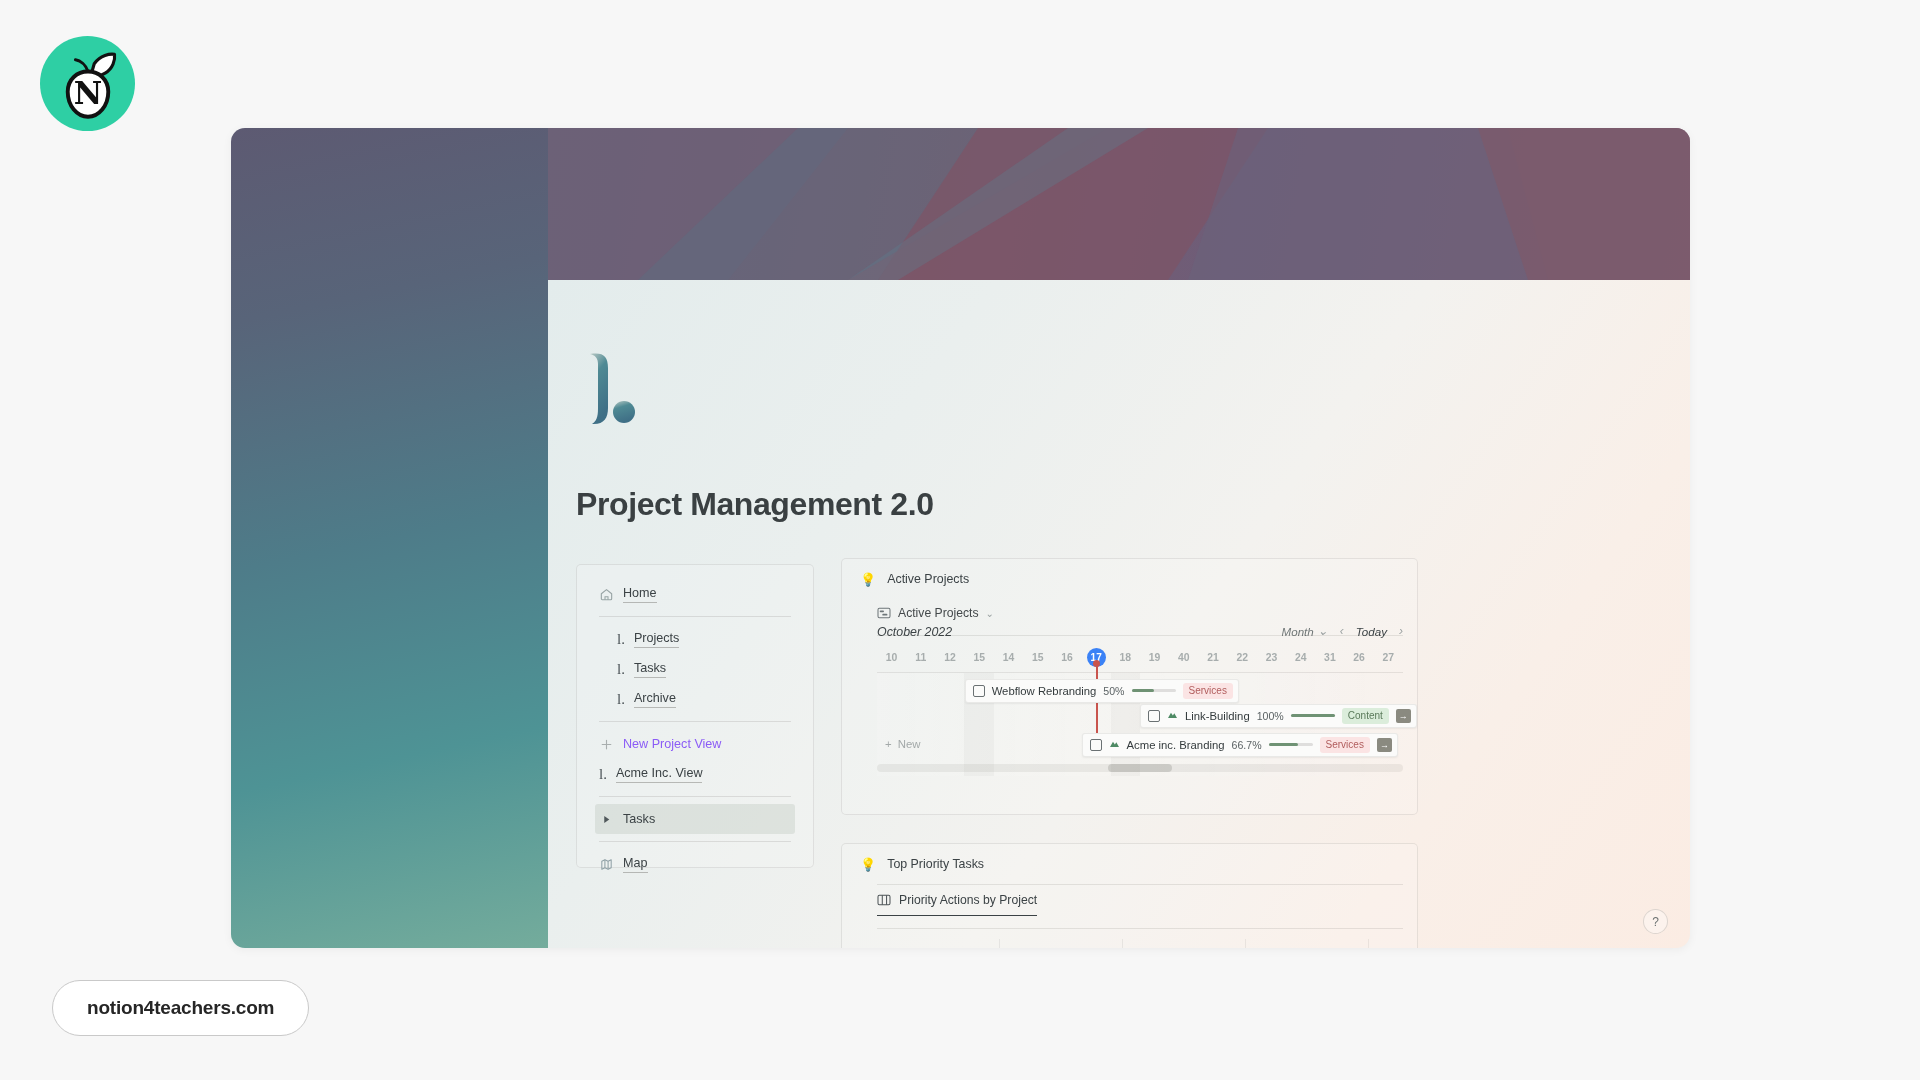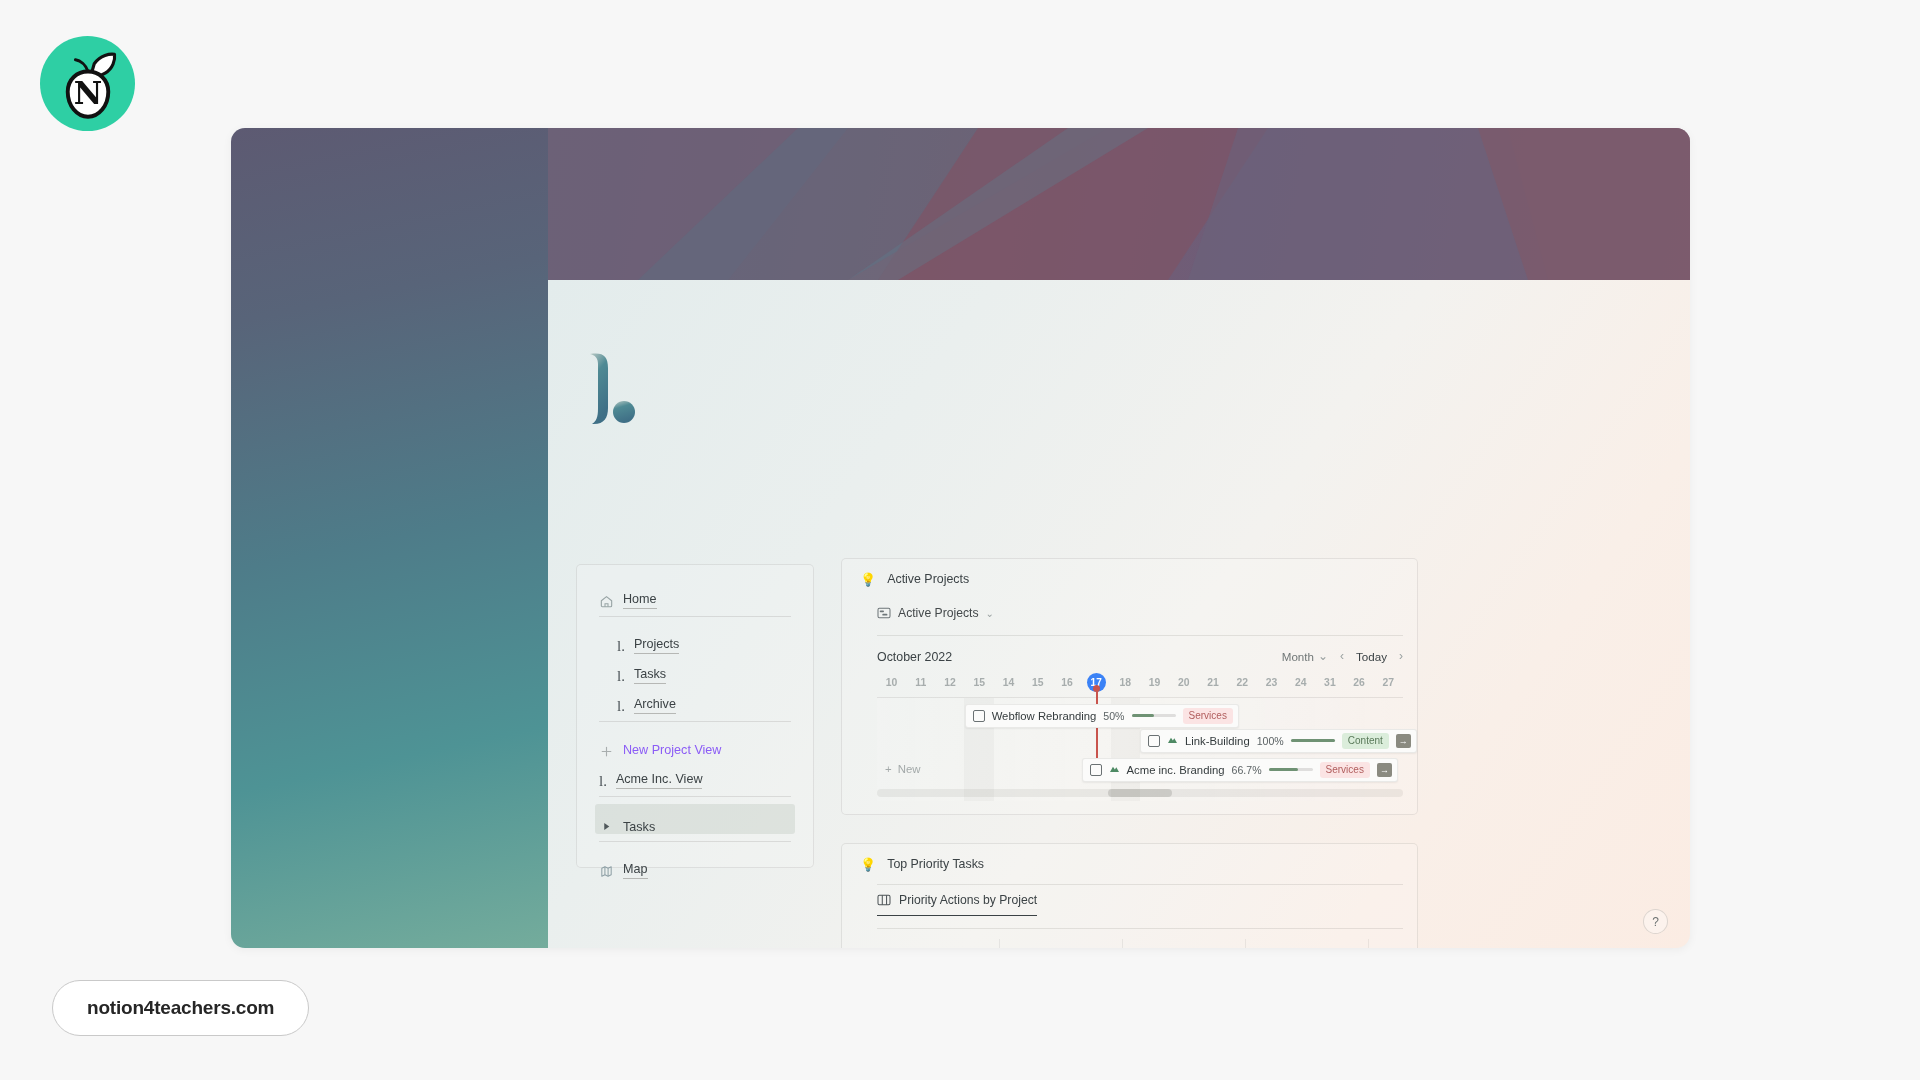--- a/index.html
+++ b/index.html
@@ -78,21 +78,21 @@
     border: 1px solid rgba(55,53,47,.10);
     border-radius: 5px;
     background: rgba(255,255,255,.16);
   }
 
   
   .nav-panel { left: 345px; top: 436px; width: 238px; height: 304px; }
   .nav-inner { padding: 14px 18px 10px 18px; }
 
   .nav-row {
-    display: flex; align-items: flex-end; gap: 9px;
+    display: flex; align-items: center; gap: 9px;
     height: 30px; font-size: 12.6px; color: #3b4245;
     border-radius: 3px; padding: 0 4px;
   }
   .nav-row .label { border-bottom: 1px solid rgba(55,53,47,.30); line-height: 17px; }
   .nav-row.indent { padding-left: 22px; }
   .nav-row.muted .label { border-bottom: none; color: #8b5cf6; }
   .nav-row.active { background: rgba(129,150,133,.17); }
   .nav-ico { width: 15px; height: 15px; flex: none; display:block; }
   .nav-sep { height: 1px; background: rgba(55,53,47,.12); margin: 7px 4px; }
 
@@ -110,21 +110,22 @@
 
   .view-tab {
     display: flex; align-items: center; gap: 7px;
     margin: 9px 0 0 35px; font-size: 12.2px; color: #44494b;
   }
   .view-tab .chev { color: #9aa1a1; font-size: 10px; }
   .vt-line { position: absolute; left: 35px; right: 14px; top: 76px; height:1px; background: rgba(55,53,47,.11); }
 
   .tl-head {
     display: flex; align-items: baseline; justify-content: space-between;
-    margin: 29px 14px 0 35px;
+    margin: 4px 14px 0 35px;
+    font-style: italic;
   }
   .tl-month { font-size: 12.4px; color: #3b4245; }
   .tl-ctrls { display: flex; align-items: flex-end; gap: 12px; font-size: 11.6px; color: #707777; }
   .tl-ctrls .today { color: #3b4245; }
   .tl-ctrls .arrow { color: #9aa1a1; font-size: 12px; }
   .tl-ctrls .sel { display:flex; align-items:center; gap:4px; }
 
   .tl-days {
     position: relative;
     display: flex; margin: 9px 14px 0 35px;
@@ -280,20 +281,21 @@
           <stop offset="0%" stop-color="#b9c9c4"></stop>
           <stop offset="35%" stop-color="#4f8a94"></stop>
           <stop offset="100%" stop-color="#3f6f86"></stop>
         </linearGradient>
       </defs>
       <path d="M12 4 C25 2 30 6 30 18 L30 58 C30 68 26 74 16 74 L14 74 C20 70 20 64 20 56 L20 14 C20 8 17 5 12 4 Z" fill="url(#lg)"></path>
       <circle cx="46" cy="62" r="11" fill="url(#lg)"></circle>
     </svg>
   </div>
 
+  <div class="page-title">Project Management 2.0</div>
 
   <div class="panel nav-panel">
     <div class="nav-inner">
 
       <div class="nav-row">
         <svg class="nav-ico" viewBox="0 0 16 16">
           <path d="M2.5 7.2 8 2.8l5.5 4.4v5.4a1 1 0 0 1-1 1h-9a1 1 0 0 1-1-1z" fill="none" stroke="#98a4a5" stroke-width="1.2" stroke-linejoin="round"></path>
           <path d="M6.4 13.6v-3.2h3.2v3.2" fill="none" stroke="#98a4a5" stroke-width="1.1"></path>
         </svg>
         <span class="label">Home</span>
@@ -386,21 +388,21 @@
         <div class="tl-day">10</div>
         <div class="tl-day">11</div>
         <div class="tl-day">12</div>
         <div class="tl-day">15</div>
         <div class="tl-day">14</div>
         <div class="tl-day">15</div>
         <div class="tl-day">16</div>
         <div class="tl-day today"><span>17</span></div>
         <div class="tl-day">18</div>
         <div class="tl-day">19</div>
-        <div class="tl-day">20</div>
+        <div class="tl-day">40</div>
         <div class="tl-day">21</div>
         <div class="tl-day">22</div>
         <div class="tl-day">23</div>
         <div class="tl-day">24</div>
         <div class="tl-day">31</div>
         <div class="tl-day">26</div>
         <div class="tl-day">27</div>
       </div>
 
     <div class="tl-body" id="tl-body">

